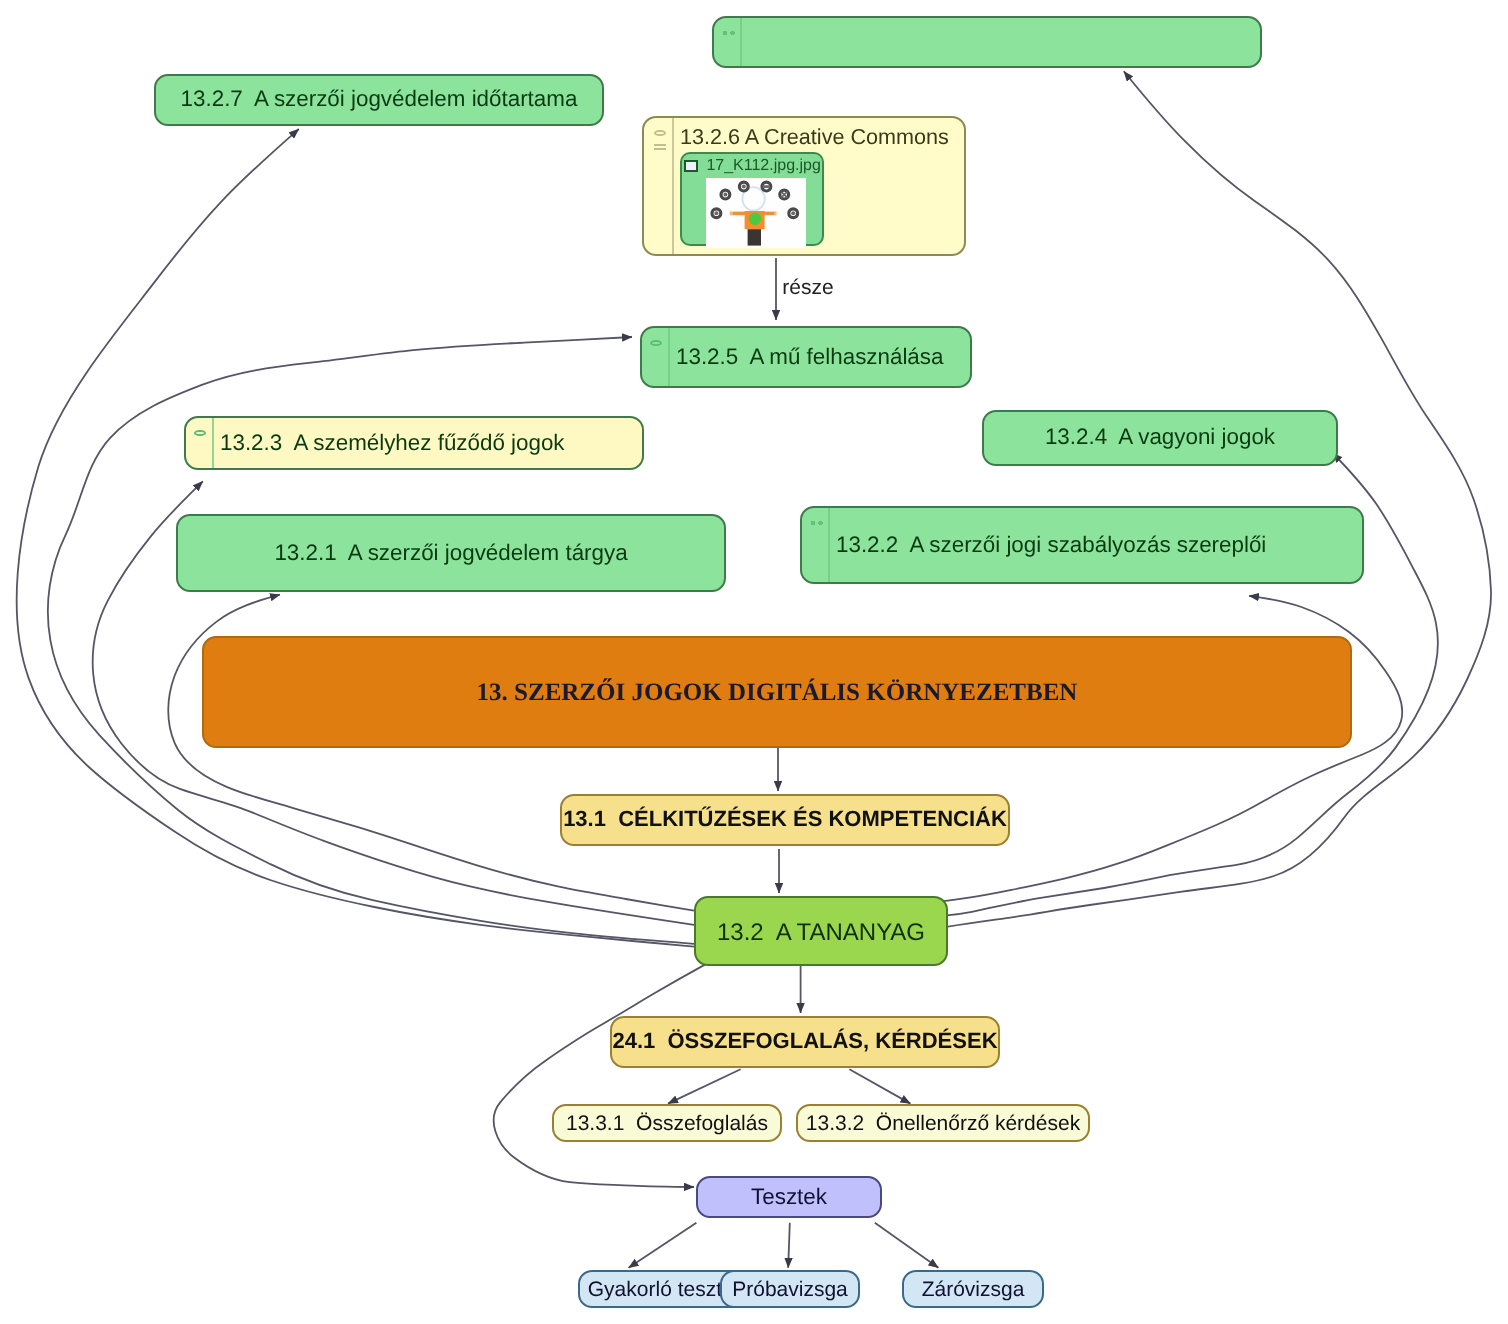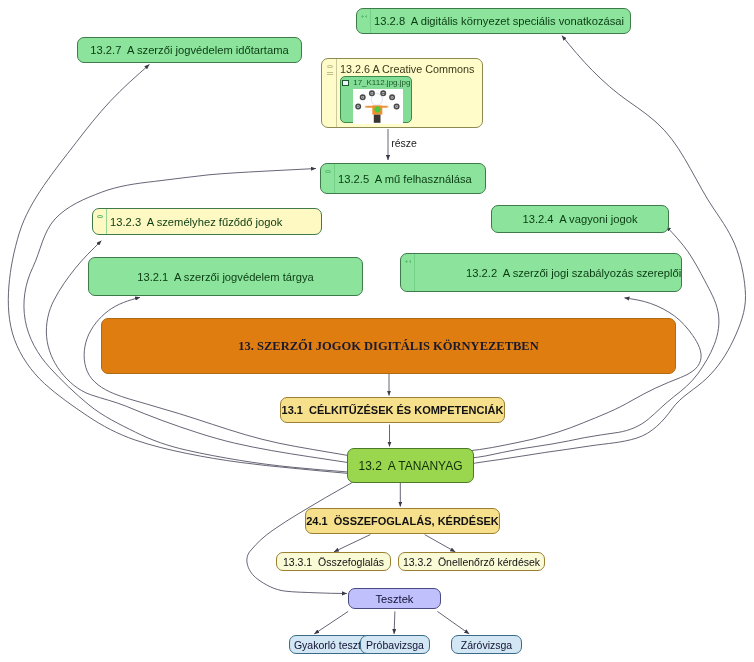--- a/index.html
+++ b/index.html
@@ -50,39 +50,38 @@
       <path d="M 348.2,611.4 L 314.3,633.9" fill="none" stroke="#555566" stroke-width="0.9" marker-end="url(#ah)"></path>
       <path d="M 394.9,611.4 L 394.1,633.9" fill="none" stroke="#555566" stroke-width="0.9" marker-end="url(#ah)"></path>
       <path d="M 437.4,611.4 L 469.2,633.9" fill="none" stroke="#555566" stroke-width="0.9" marker-end="url(#ah)"></path>
       <path d="M 388,129 L 388,160" fill="none" stroke="#555566" stroke-width="0.9" marker-end="url(#ah)"></path>
       <text x="404" y="147" text-anchor="middle" font-size="10.5" fill="#222222" font-family="&quot;Liberation Sans&quot;,sans-serif">része</text>
     </svg>
   <div id="nodes">
       <div class="node" style="left: 356px; top: 8px; width: 275px; height: 26px; background: rgb(140, 228, 156); border: 1px solid rgb(63, 122, 74); border-radius: 7px; justify-content: flex-start;">
         <span class="nicon ic-quote"></span>
         <span class="ndiv" style="left: 13px;"></span>
-        <span class="nlabel" style="color: rgb(10, 58, 18); font-size: 11.2px; margin-left: 17px;">13.2.8  A digitális környezet speciális vonatkozásai</span>
       </div>
       <div class="node" style="left: 77px; top: 37px; width: 225px; height: 26px; background: rgb(140, 228, 156); border: 1px solid rgb(63, 122, 74); border-radius: 7px;">
         <span class="nlabel" style="color: rgb(10, 58, 18); font-size: 11.2px;">13.2.7  A szerzői jogvédelem időtartama</span>
       </div>
       <div class="node" style="left: 320px; top: 163px; width: 166px; height: 31px; background: rgb(140, 228, 156); border: 1px solid rgb(63, 122, 74); border-radius: 7px; justify-content: flex-start;">
         <span class="nicon ic-link"></span>
         <span class="ndiv" style="left: 13px;"></span>
         <span class="nlabel" style="color: rgb(10, 58, 18); font-size: 11.2px; margin-left: 17px;">13.2.5  A mű felhasználása</span>
       </div>
       <div class="node" style="left: 491px; top: 205px; width: 178px; height: 28px; background: rgb(140, 228, 156); border: 1px solid rgb(63, 122, 74); border-radius: 7px;">
         <span class="nlabel" style="color: rgb(10, 58, 18); font-size: 11.2px;">13.2.4  A vagyoni jogok</span>
       </div>
       <div class="node" style="left: 92px; top: 208px; width: 230px; height: 27px; background: #fef9c3; border: 1px solid rgb(63, 122, 74); border-radius: 7px; justify-content: flex-start;">
         <span class="nicon ic-link"></span>
         <span class="ndiv" style="left: 13px;"></span>
         <span class="nlabel" style="color: rgb(10, 58, 18); font-size: 11.2px; margin-left: 17px;">13.2.3  A személyhez fűződő jogok</span>
       </div>
-      <div class="node" style="left: 400px; top: 253px; width: 282px; height: 39px; background: rgb(140, 228, 156); border: 1px solid rgb(63, 122, 74); border-radius: 7px; justify-content: flex-start; padding-left: 48px;">
+      <div class="node" style="left: 400px; top: 253px; width: 282px; height: 39px; background: rgb(140, 228, 156); border: 1px solid rgb(63, 122, 74); border-radius: 7px; justify-content: flex-start;">
         <span class="nicon ic-quote"></span>
         <span class="ndiv" style="left: 13px;"></span>
         <span class="nlabel" style="color: rgb(10, 58, 18); font-size: 11.2px; margin-left: 17px;">13.2.2  A szerzői jogi szabályozás szereplői</span>
       </div>
       <div class="node" style="left: 88px; top: 257px; width: 275px; height: 39px; background: rgb(140, 228, 156); border: 1px solid rgb(63, 122, 74); border-radius: 7px;">
         <span class="nlabel" style="color: rgb(10, 58, 18); font-size: 11.2px;">13.2.1  A szerzői jogvédelem tárgya</span>
       </div>
       <div class="node" style="left: 101px; top: 318px; width: 575px; height: 56px; background: rgb(223, 125, 17); border: 1px solid rgb(176, 106, 18); border-radius: 7px;">
         <span class="nlabel" style="color: rgb(26, 26, 46); font-size: 12.5px; font-weight: bold; font-family: &quot;Liberation Serif&quot;, serif;">13. SZERZŐI JOGOK DIGITÁLIS KÖRNYEZETBEN</span>
       </div>

